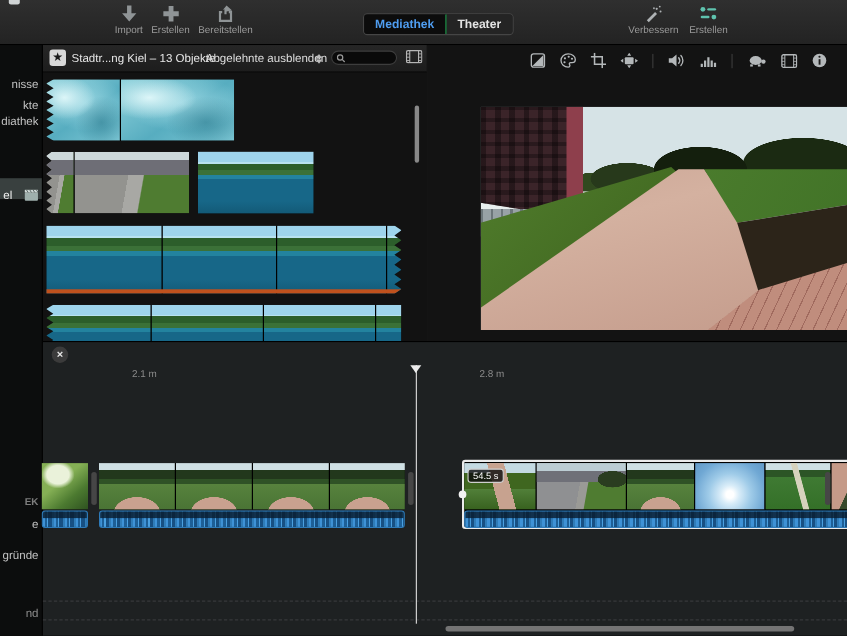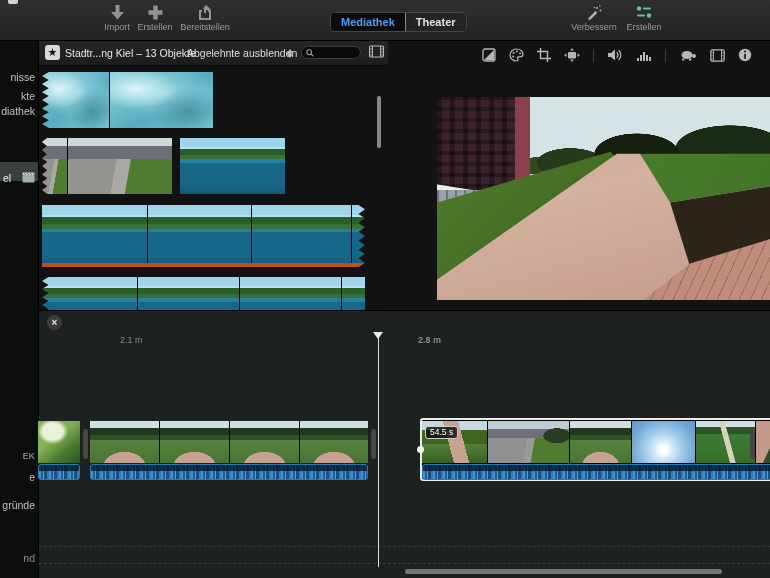--- a/index.html
+++ b/index.html
@@ -372,21 +372,21 @@
         repeating-linear-gradient(115deg,#c08d7d 0 9px,#a06a5e 9px 10px),
         repeating-linear-gradient(28deg,rgba(0,0,0,.18) 0 1px,transparent 1px 7px);
         background-blend-mode:normal;clip-path:polygon(62% 100%,76% 82%,100% 70%,100% 100%);"></div>
     </div>
   </div>
 
   <div id="timeline" class="abs">
     <div id="tl-close">×</div>
 
     <div class="ruler-label" style="left:46px;">2.1 m</div>
-    <div class="ruler-label" style="left:344px;font-weight:bold;">2.8 m</div>
+    <div class="ruler-label" style="left:362px;">2.8 m</div>
     <div class="ruler-label" style="left:705px;">3.7 m</div>
 
     <div class="clip" style="left:-1px;top:110px;width:42px;height:42px;">
       <div class="frames">
           <div class="frame sc-greenfrag" style="width:42px;"></div>
         </div>
     </div>
     <div class="wave" style="left:-1px;top:153px;width:42px;"></div>
 
     <div class="pillbar" style="left:44px;top:118px;"></div>

